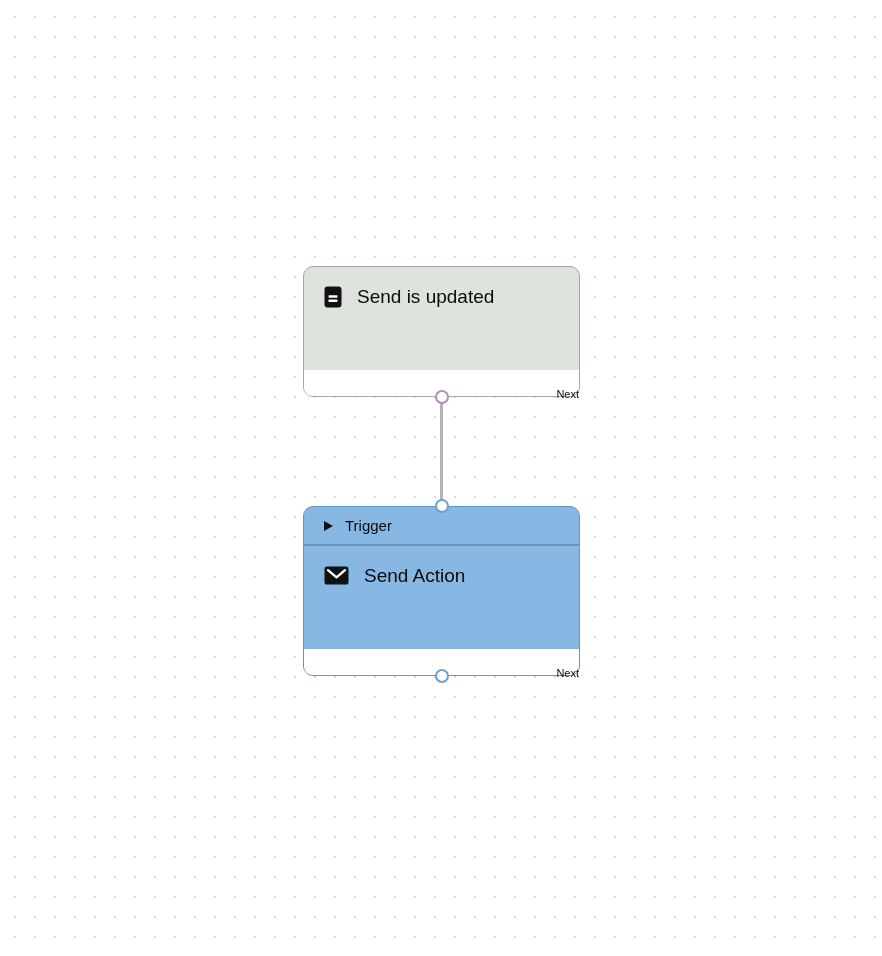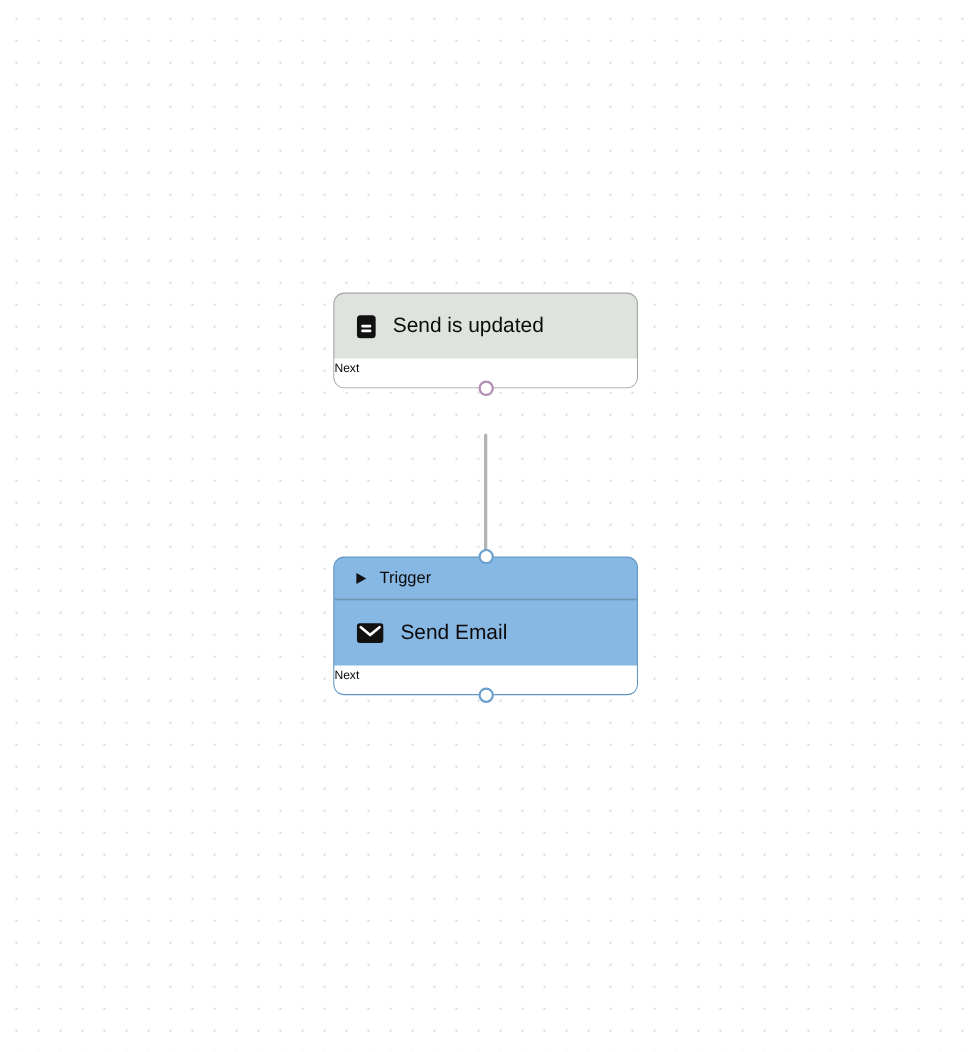--- a/index.html
+++ b/index.html
@@ -56,24 +56,25 @@
     height: 59px;
     display: flex; align-items: center;
     padding-left: 20px; gap: 15px;
     font-size: 19px;
   }
   .node-body svg { flex: 0 0 auto; display: block; }
   .node-footer {
     height: 26px;
     background: #ffffff;
     border-radius: 0 0 8.5px 8.5px;
-    display: flex; align-items: flex-start; justify-content: flex-start;
+    display: flex; align-items: flex-start; justify-content: flex-end;
     font-size: 11px;
-    padding-top: 3px;
+    padding-top: 18px;
     box-sizing: border-box;
+    margin-top: 44px;
   }
   .port {
     position: absolute;
     left: 50%;
     width: 10px; height: 10px;
     background: #ffffff;
     border: 2.2px solid var(--ring, #999);
     border-radius: 50%;
     transform: translateX(-50%);
     z-index: 2;
@@ -107,21 +108,21 @@
     <span class="port port-top"></span>
     <div class="node-header">
       <span class="tri"></span>
       <span>Trigger</span>
     </div>
     <div class="node-body">
       <svg width="25" height="19" viewBox="0 0 25 19">
         <rect x="0.5" y="0.5" width="24" height="18" rx="2.6" fill="#111"></rect>
         <path d="M4 4.2 L12.5 11.3 L21 4.2" stroke="#fff" stroke-width="2.4" fill="none" stroke-linecap="round" stroke-linejoin="round"></path>
       </svg>
-      <span>Send Email</span>
+      <span>Send Action</span>
     </div>
     <div class="node-footer">
       <span>Next</span>
     </div>
     <span class="port port-bottom"></span>
   </div>
 
 </div>
 
 </body></html>

